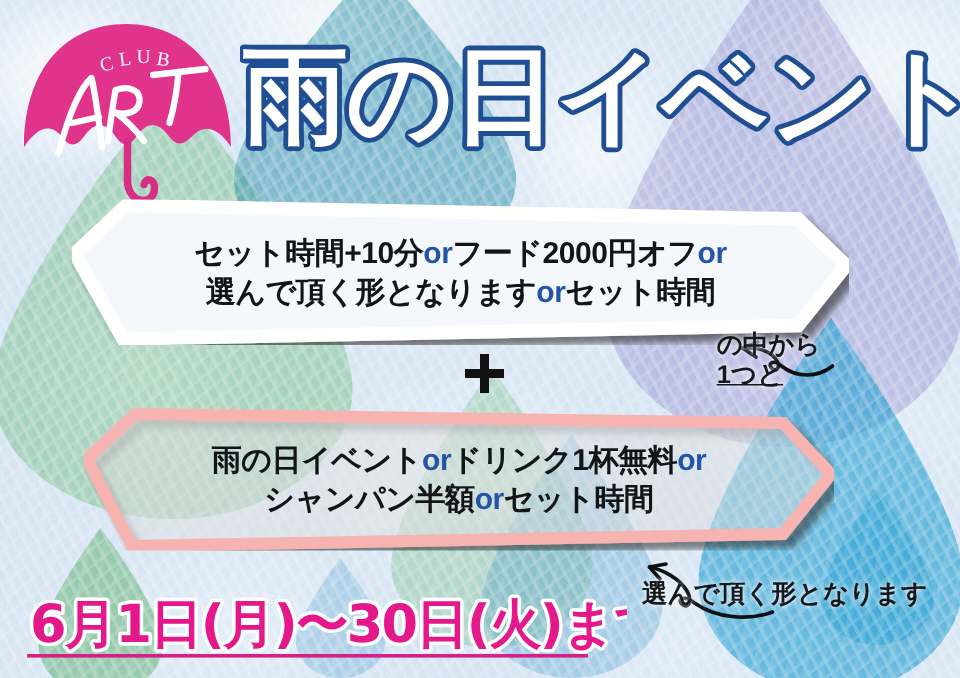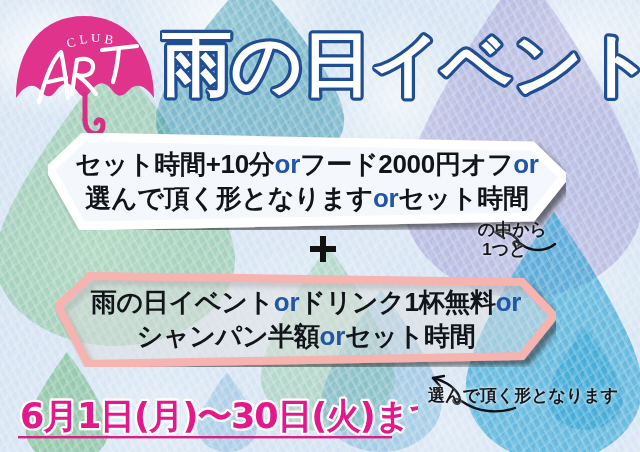--- a/index.html
+++ b/index.html
@@ -77,21 +77,21 @@
   .banner .shape { position: absolute; inset: 0; }
   .banner .shape svg { display:block; width:100%; height:100%; }
   .banner .lines {
     position: relative;
     z-index: 3;
     text-align: center;
     line-height: 1.30;
   }
   .banner .lines .ln {
     white-space: nowrap;
-    font-size: 26px;
+    font-size: 20px;
     font-weight: 700;
     color: #111418;
     letter-spacing: -0.3px;
   }
   .or { color: #2255a8; font-weight: 700; }
 
   #banner1 { left: 48px; top: 133px; width: 518px; height: 97px; }
   #banner2 { left: 56px; top: 272px; width: 500px; height: 95px; }
 
   
@@ -110,21 +110,21 @@
     position: absolute;
     z-index: 5;
     color: #15181c;
     font-weight: 700;
     font-size: 17px;
     line-height: 1.18;
     white-space: nowrap;
     text-shadow: 0 0 3px rgba(255,255,255,.75), 0 0 6px rgba(255,255,255,.55);
   }
   #note1 { left: 547px; top: 220px; text-align: right; }
-  #note1 .l2 { display:block; text-align:center; padding-right: 16px; }
+  #note1 .l2 { display:block; text-align:left; padding-right: 16px; text-decoration: underline; }
   #note2 { left: 500px; top: 386px; }
   #note2 .l2 { display:block; text-align:right; margin-left:-72px;font-family:Liberation Serif, serif; }
 
   .arrow { position: absolute; z-index: 5; pointer-events: none; }
   .arrow svg { display:block; width:100%; height:100%; }
   #arrow1 { left: 487px; top: 222px; width: 70px; height: 32px; }
   #arrow2 { left: 425px; top: 372px; width: 92px; height: 44px; }
 
   
   #dateline {

